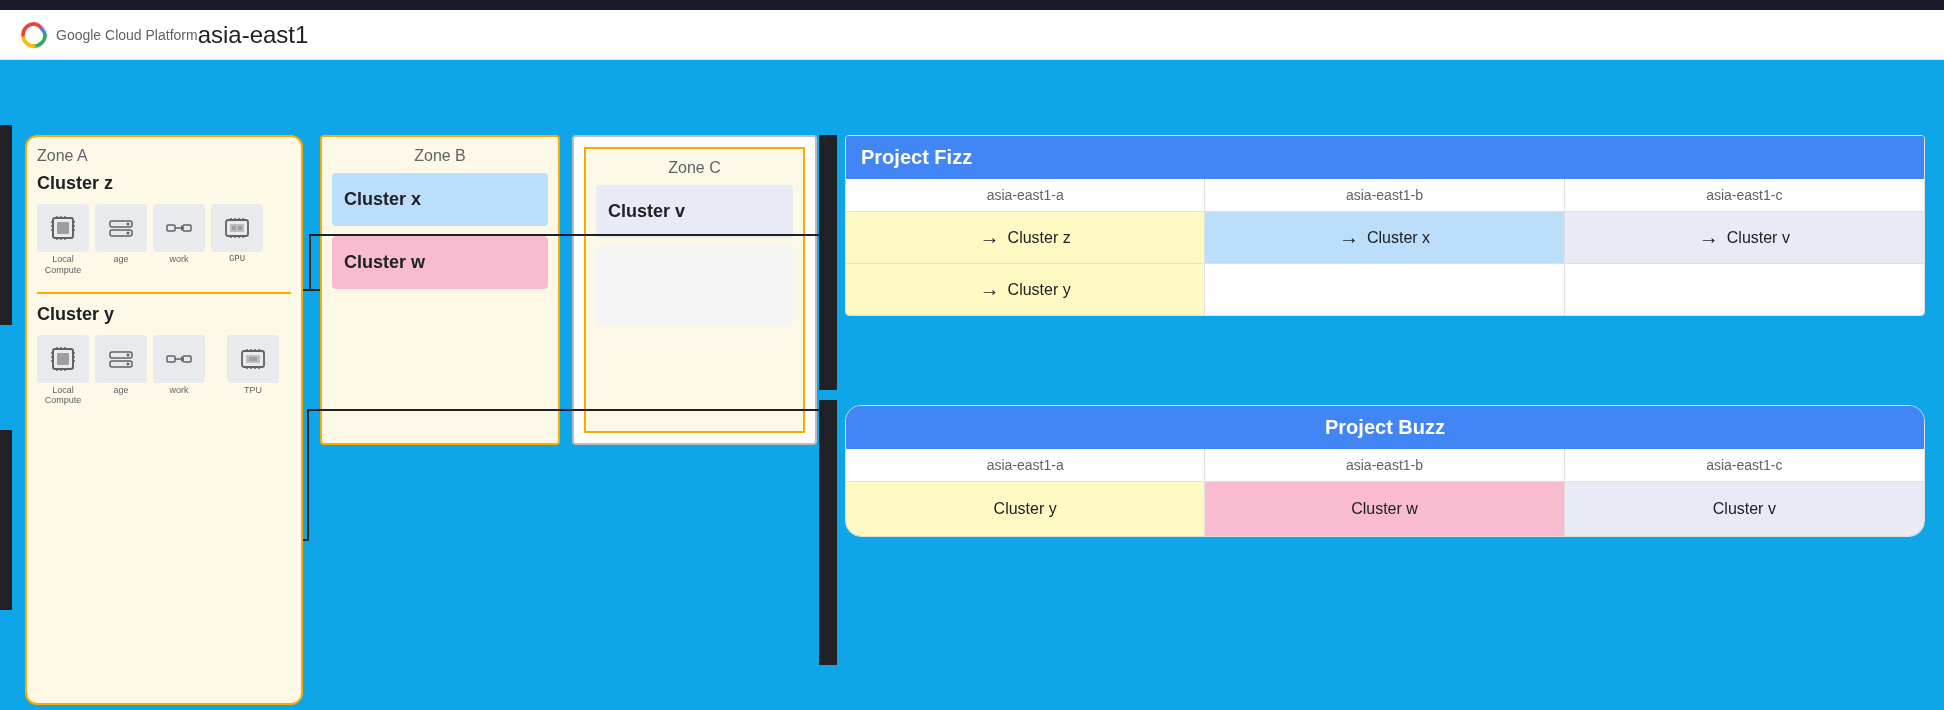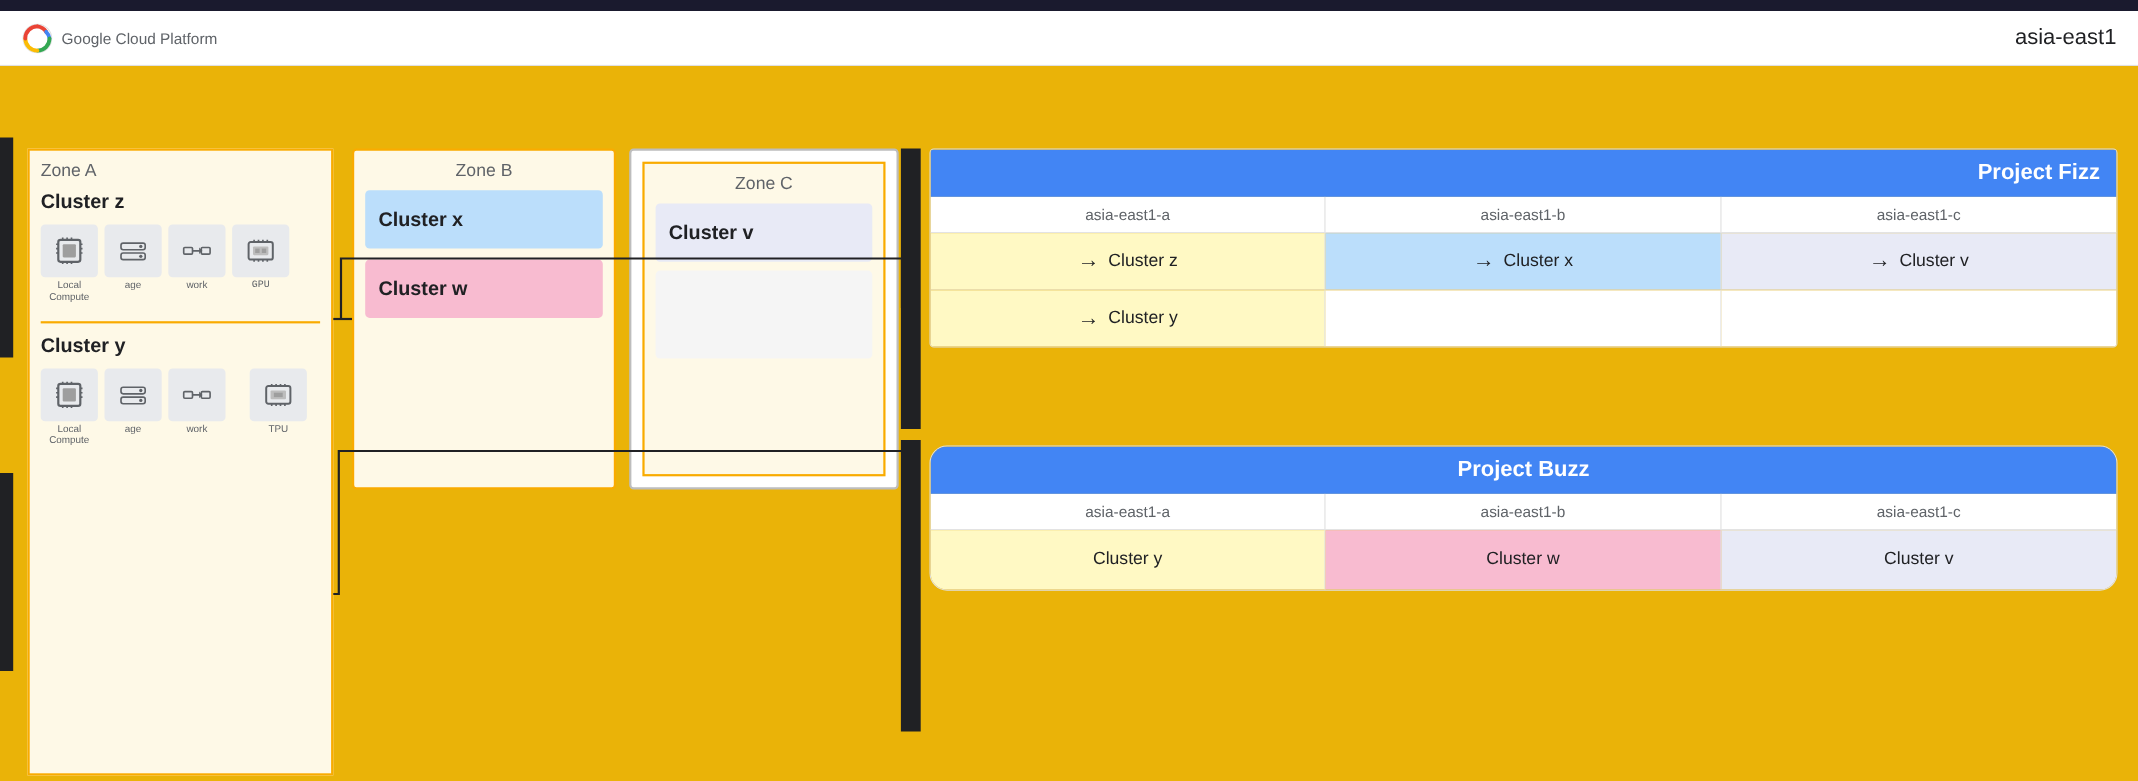--- a/index.html
+++ b/index.html
@@ -7,21 +7,21 @@
       font-family: 'Google Sans', Arial, sans-serif;
       background: #f1f3f4;
       width: 1944px;
       height: 710px;
       overflow: hidden;
     }
   </style>
 </head>
 <body>
 
-<div style="position: relative; width: 1944px; height: 710px; background: #eab308;">
+<div style="position: relative; width: 1944px; height: 710px; background: #0ea5e9;">
 
   <div style="height: 10px; background: #1a1a2e; width: 100%;"></div>
 
   <div style="background: white; height: 50px; display: flex; align-items: center; padding: 0 20px; border-bottom: 1px solid #e0e0e0;">
     <div style="display: flex; align-items: center; gap: 8px;">
 
       <svg width="28" height="28" viewBox="0 0 28 28">
         <circle cx="14" cy="14" r="13" fill="none" stroke="#e0e0e0" stroke-width="1"></circle>
 
         <path d="M14 3 A11 11 0 0 1 22 8" stroke="#ea4335" stroke-width="3.5" fill="none" stroke-linecap="round"></path>
@@ -29,30 +29,30 @@
         <path d="M22 8 A11 11 0 0 1 25 14" stroke="#4285f4" stroke-width="3.5" fill="none" stroke-linecap="round"></path>
 
         <path d="M25 14 A11 11 0 0 1 14 25" stroke="#34a853" stroke-width="3.5" fill="none" stroke-linecap="round"></path>
 
         <path d="M14 25 A11 11 0 0 1 3 14" stroke="#fbbc05" stroke-width="3.5" fill="none" stroke-linecap="round"></path>
 
         <path d="M3 14 A11 11 0 0 1 14 3" stroke="#ea4335" stroke-width="3.5" fill="none" stroke-linecap="round"></path>
       </svg>
       <span style="font-size: 14px; color: #5f6368;">Google Cloud Platform</span>
     </div>
-    <div style="font-size: 20px; color: #202124; font-weight: 400; flex: 1; text-align: right;">asia-east1</div>
+    <div style="font-size: 24px; color: #202124; font-weight: 400; flex: 1; text-align: left;">asia-east1</div>
   </div>
 
   <div style="position: relative; width: 1944px; height: 650px; padding: 15px 15px 15px 25px;">
 
     <div style="position: absolute; left: 0; top: 65px; width: 12px; height: 200px; background: #202124; z-index: 10;"></div>
 
     <div style="position: absolute; left: 0; top: 370px; width: 12px; height: 180px; background: #202124; z-index: 10;"></div>
 
-    <div style="position: absolute; left: 25px; top: 75px; width: 278px; height: 570px; border: 2px solid #f9ab00; border-radius: 0; background: #fef9e7; padding: 10px;">
+    <div style="position: absolute; left: 25px; top: 75px; width: 278px; height: 570px; border: 2px solid #f9ab00; border-radius: 12px; background: #fef9e7; padding: 10px;">
       <div style="font-size: 16px; color: #5f6368; margin-bottom: 8px; text-align: left;">Zone A</div>
 
       <div style="margin-bottom: 16px;">
         <div style="font-size: 18px; font-weight: 700; color: #202124; margin-bottom: 10px;">Cluster z</div>
         <div style="display: flex; gap: 6px; align-items: flex-start; flex-wrap: wrap;">
 
           <div style="display: flex; flex-direction: column; align-items: center; gap: 2px;">
             <div style="width: 52px; height: 48px; background: #e8eaed; border-radius: 4px; display: flex; align-items: center; justify-content: center;">
               <svg width="32" height="32" viewBox="0 0 32 32">
                 <rect x="6" y="6" width="20" height="20" rx="2" fill="none" stroke="#5f6368" stroke-width="2"></rect>
@@ -226,21 +226,21 @@
       <polyline points="320,230 310,230 310,175 820,175 820,220" fill="none" stroke="#202124" stroke-width="2"></polyline>
 
       <polyline points="303,480 308,480 308,350 820,350" fill="none" stroke="#202124" stroke-width="2"></polyline>
     </svg>
 
     <div style="position: absolute; left: 819px; top: 75px; width: 18px; height: 255px; background: #202124; z-index: 6;"></div>
     <div style="position: absolute; left: 819px; top: 340px; width: 18px; height: 265px; background: #202124; z-index: 6;"></div>
 
     <div style="position: absolute; left: 845px; top: 75px; width: 1080px; border-radius: 4px; overflow: hidden; border: 1px solid #e0e0e0;">
 
-      <div style="background: #4285f4; color: white; font-size: 20px; font-weight: 700; padding: 10px 15px; text-align: right;">Project Fizz</div>
+      <div style="background: #4285f4; color: white; font-size: 20px; font-weight: 700; padding: 10px 15px; text-align: left;">Project Fizz</div>
 
       <div style="display: grid; grid-template-columns: 1fr 1fr 1fr; background: white; border-bottom: 1px solid #e0e0e0;">
         <div style="text-align: center; padding: 8px; font-size: 14px; color: #5f6368; border-right: 1px solid #e0e0e0;">
           <span>asia-east1-a</span>
         </div>
         <div style="text-align: center; padding: 8px; font-size: 14px; color: #5f6368; border-right: 1px solid #e0e0e0;">
           <span>asia-east1-b</span>
         </div>
         <div style="text-align: center; padding: 8px; font-size: 14px; color: #5f6368;">
           <span>asia-east1-c</span>

